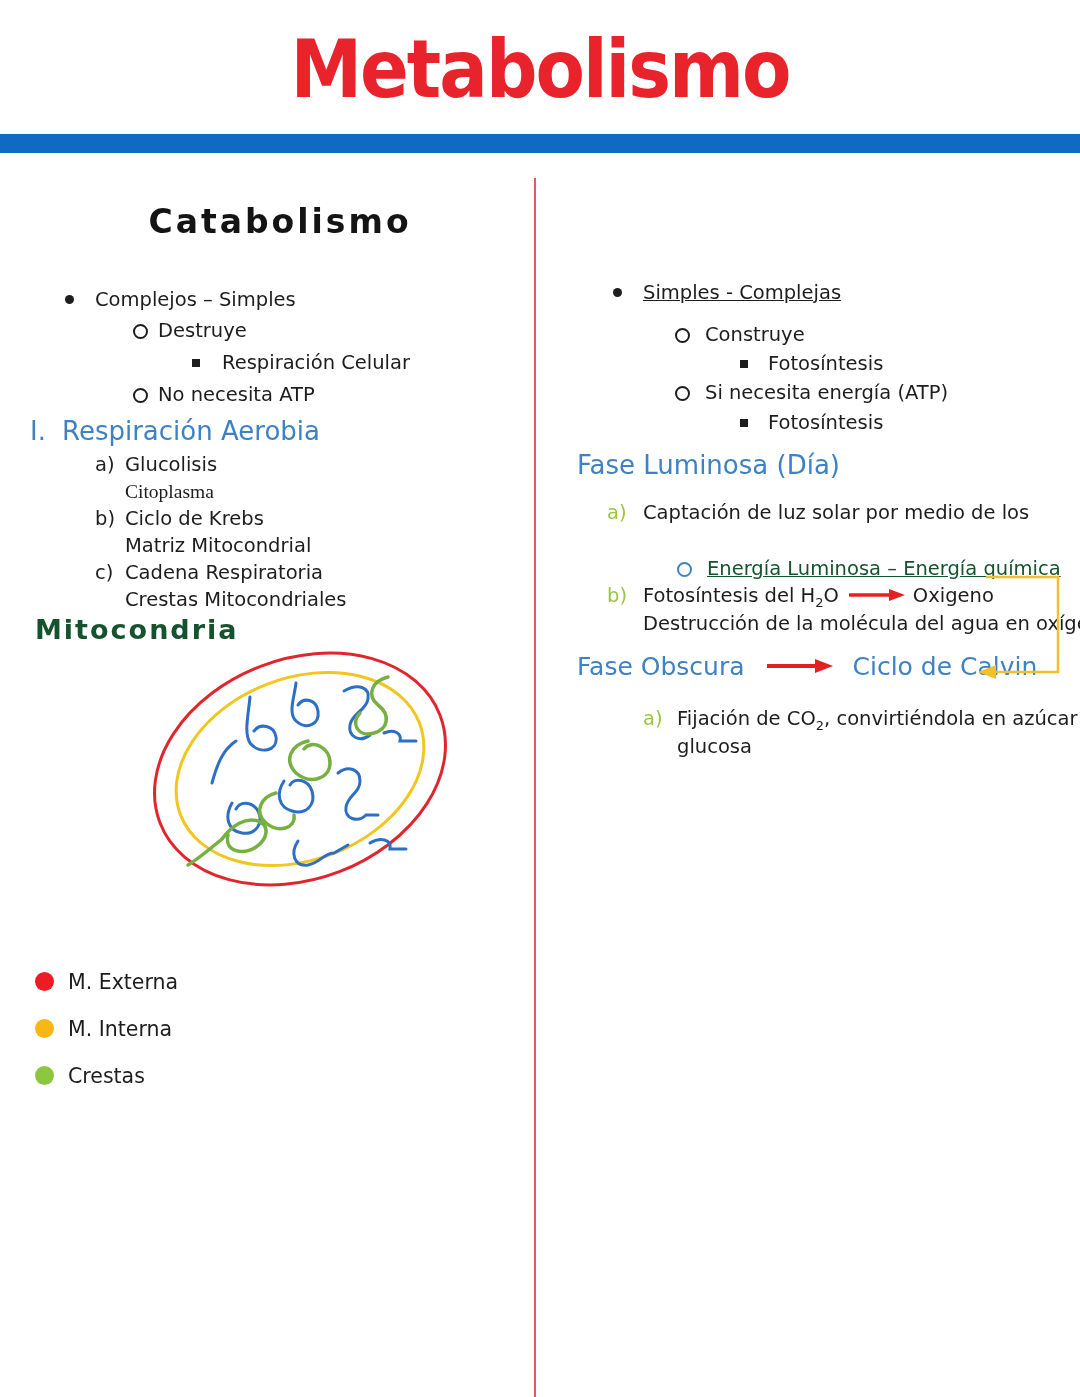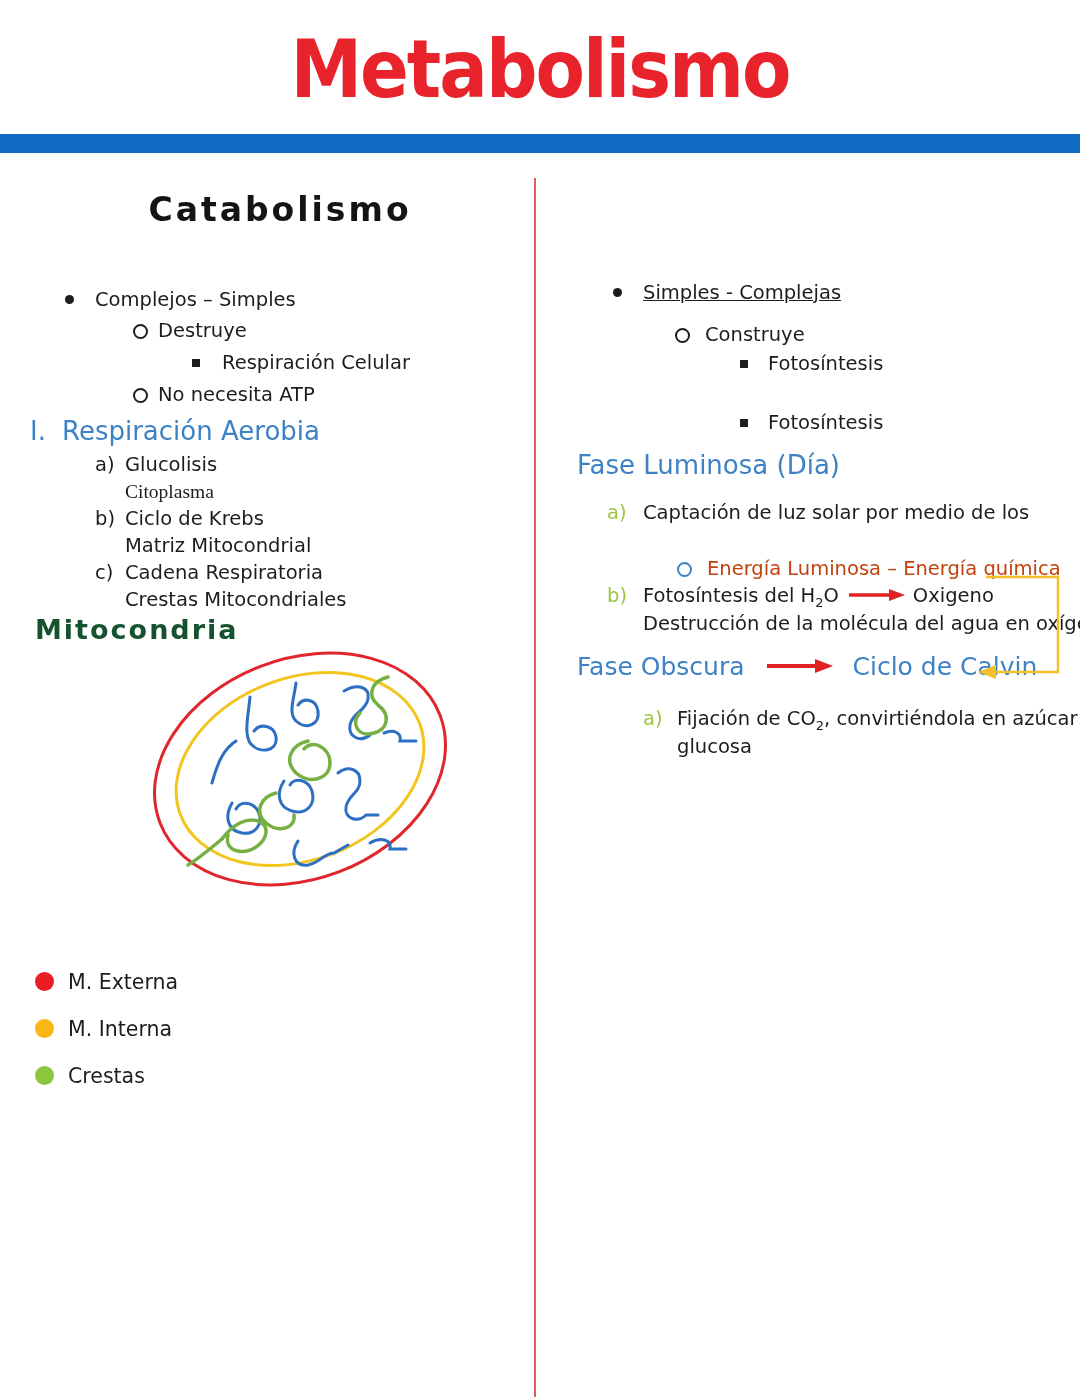--- a/index.html
+++ b/index.html
@@ -17,33 +17,33 @@
 
   .blue-bar { position:absolute; top:134px; left:0; width:1080px; height:19px; background:#0f6ac4; }
   .red-divider { position:absolute; left:534px; top:178px; width:2px; height:1219px; background:#e35b5b; }
 
   
   .col { position:absolute; }
   .col-left  { left:30px;  top:190px; width:500px; height:520px; }
   .col-right { left:555px; top:190px; width:515px; height:580px; }
 
   .col-heading {
-    position:absolute; top:0; left:0; right:0; margin:0; text-align:center;
+    position:absolute; top:0; left:0; right:0; margin:12px; text-align:center;
     font-size:33px; font-weight:bold; letter-spacing:3px; color:#141414;
   }
 
   .line { position:absolute; left:0; right:0; font-size:19.5px; line-height:30px; white-space:nowrap; }
   .mk { position:absolute; display:block; }
   .mk-dot  { width:9px;  height:9px;  background:#1d1d1d; border-radius:50%; top:10px; }
   .mk-circ { width:11px; height:11px; border:2px solid #1d1d1d; border-radius:50%; top:8px; }
   .mk-circ.blue { border-color:#3e82c4; }
   .mk-sq   { width:8px;  height:8px;  background:#1d1d1d; top:11px; }
   .lab { position:absolute; }
   .lab.green { color:#9bc53d; }
-  .blue-text { color:#c2410c; }
+  .blue-text { color:#14532d;text-decoration:underline; }
 
   .sec-heading { position:absolute; left:0; right:0; font-size:26px; line-height:34px; color:#3e82c4; white-space:nowrap; }
   .sec-heading .numeral { position:absolute; left:0; }
   .sec-heading .sec-title { padding-left:32px; }
 
   .green-label { position:absolute; left:5px; font-size:27px; font-weight:bold; letter-spacing:2px; color:#14532d; }
 
   sub { font-size:13px; line-height:0; }
 
   .red-arrow { vertical-align:middle; margin:0 8px 3px 8px; }
@@ -174,20 +174,24 @@
       <span>Simples  -  Complejas</span>
     </div>
     <div class="line" style="top:130px; padding-left:150px;">
       <span class="mk mk-circ" style="left:120px;"></span>
       <span>Construye</span>
     </div>
     <div class="line" style="top:159px; padding-left:213px;">
       <span class="mk mk-sq" style="left:185px;"></span>
       <span>Fotosíntesis</span>
     </div>
+    <div class="line" style="top:188px; padding-left:150px;">
+      <span class="mk mk-circ" style="left:120px;"></span>
+      <span>Si necesita energía (ATP)</span>
+    </div>
     <div class="line" style="top:218px; padding-left:213px;">
       <span class="mk mk-sq" style="left:185px;"></span>
       <span>Fotosíntesis</span>
     </div>
 
     <div class="sec-heading" style="top:258px; left:22px;">
       <span>Fase Luminosa (Día)</span>
     </div>
 
     <div class="line" style="top:308px; padding-left:88px;">

